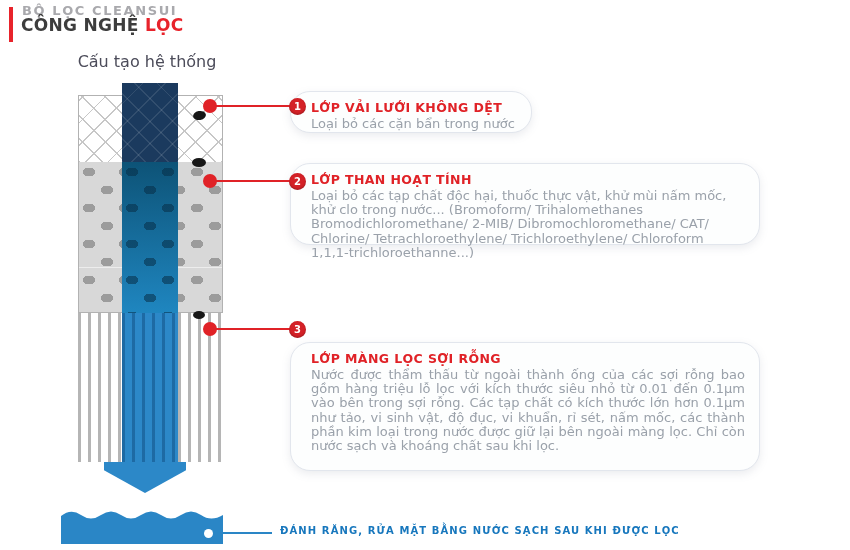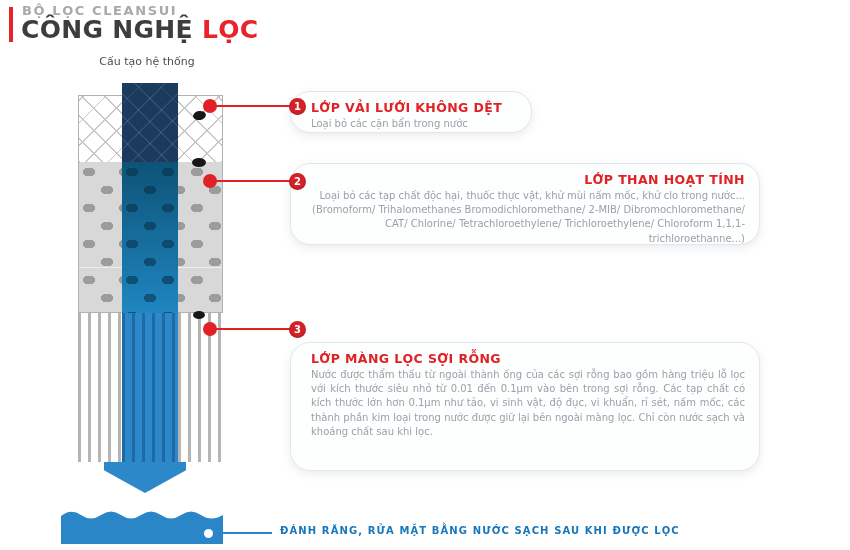--- a/index.html
+++ b/index.html
@@ -4,27 +4,27 @@
 <style>
   * { margin:0; padding:0; box-sizing:border-box; }
   html,body { width:850px; height:550px; background:#ffffff; overflow:hidden;
               font-family:"DejaVu Sans","Liberation Sans",sans-serif; }
   .canvas { position:relative; width:850px; height:550px; background:#fff; }
 
   
   .accent-bar { position:absolute; left:9px; top:7px; width:4px; height:35px; background:#e8232b; }
   .eyebrow { position:absolute; left:22px; top:3px; font-size:13px; font-weight:700;
              letter-spacing:1.6px; color:#a9a9ad; }
-  .title { position:absolute; left:21px; top:15px; font-size:25px; font-weight:800;
+  .title { position:absolute; left:21px; top:15px; font-size:17px; font-weight:800;
            letter-spacing:0.3px; color:#3d3d3d; white-space:nowrap; }
   .title .red { color:#e8232b; }
 
   
   .subtitle { position:absolute; left:62px; top:55px; width:170px; text-align:center;
-              font-size:11px; line-height:14px; font-weight:500; color:#4c4c5a; }
+              font-size:16px; line-height:14px; font-weight:500; color:#4c4c5a; }
   .subtitle .red { color:#e5262c; font-weight:600; }
 
   
   .layer { position:absolute; left:78px; width:145px; }
   .layer-mesh { top:95px; height:68px; background:#fff; border:1px solid #b2b2b2;
     background-image:
       repeating-linear-gradient(45deg,  #c7c7c7 0 1.3px, transparent 1.3px 16px),
       repeating-linear-gradient(-45deg, #c7c7c7 0 1.3px, transparent 1.3px 16px); }
   .layer-carbon { top:162px; height:151px; background-color:#d8d8d8; border:1px solid #b2b2b2; border-top:none;
     background-image:
@@ -61,25 +61,25 @@
   .red-line { position:absolute; height:2px; background:#e02227; left:210px; width:88px; }
   .rl1 { top:105px; } .rl2 { top:180px; } .rl3 { top:328px; }
   .red-dot { position:absolute; width:14px; height:14px; border-radius:50%; background:#e02227; left:203px; }
   .rd1 { top:99px; } .rd2 { top:174px; } .rd3 { top:322px; }
 
   
   .callout { position:absolute; left:290px; background:#fdfefe; border:1px solid #e2e6ed;
              border-radius:20px; box-shadow:0 3px 8px rgba(120,130,150,0.15);
              padding:8px 14px 7px 20px; }
   .co1 { top:91px;  width:242px; height:42px; }
-  .co2 { top:163px; width:470px; height:82px;text-align:right; }
+  .co2 { top:163px; width:470px; height:82px; }
   .co3 { top:314px; width:470px; height:129px;margin-top:28px; }
   .callout h3 { font-size:12.5px; font-weight:700; color:#e02227; letter-spacing:0.4px;
                 line-height:15px; margin-bottom:2px; white-space:nowrap; }
-  .callout p { font-size:10px; line-height:14.2px; color:#9aa1aa; }
+  .callout p { font-size:13px; line-height:14.2px; color:#9aa1aa; }
   .co3 p { text-align:justify; }
   .badge { position:absolute; width:17px; height:17px; border-radius:50%; background:#d42127;
            color:#fff; font-size:10px; font-weight:700; text-align:center; line-height:17px;
            left:289px; box-shadow:inset 0 -1px 2px rgba(0,0,0,0.25); z-index:3; }
   .b1 { top:98px; } .b2 { top:173px; } .b3 { top:321px; }
 
   
   .basin { position:absolute; left:61px; top:506px; }
   .basin-dot { position:absolute; left:204px; top:529px; width:9px; height:9px;
                border-radius:50%; background:#fff; z-index:2; }

